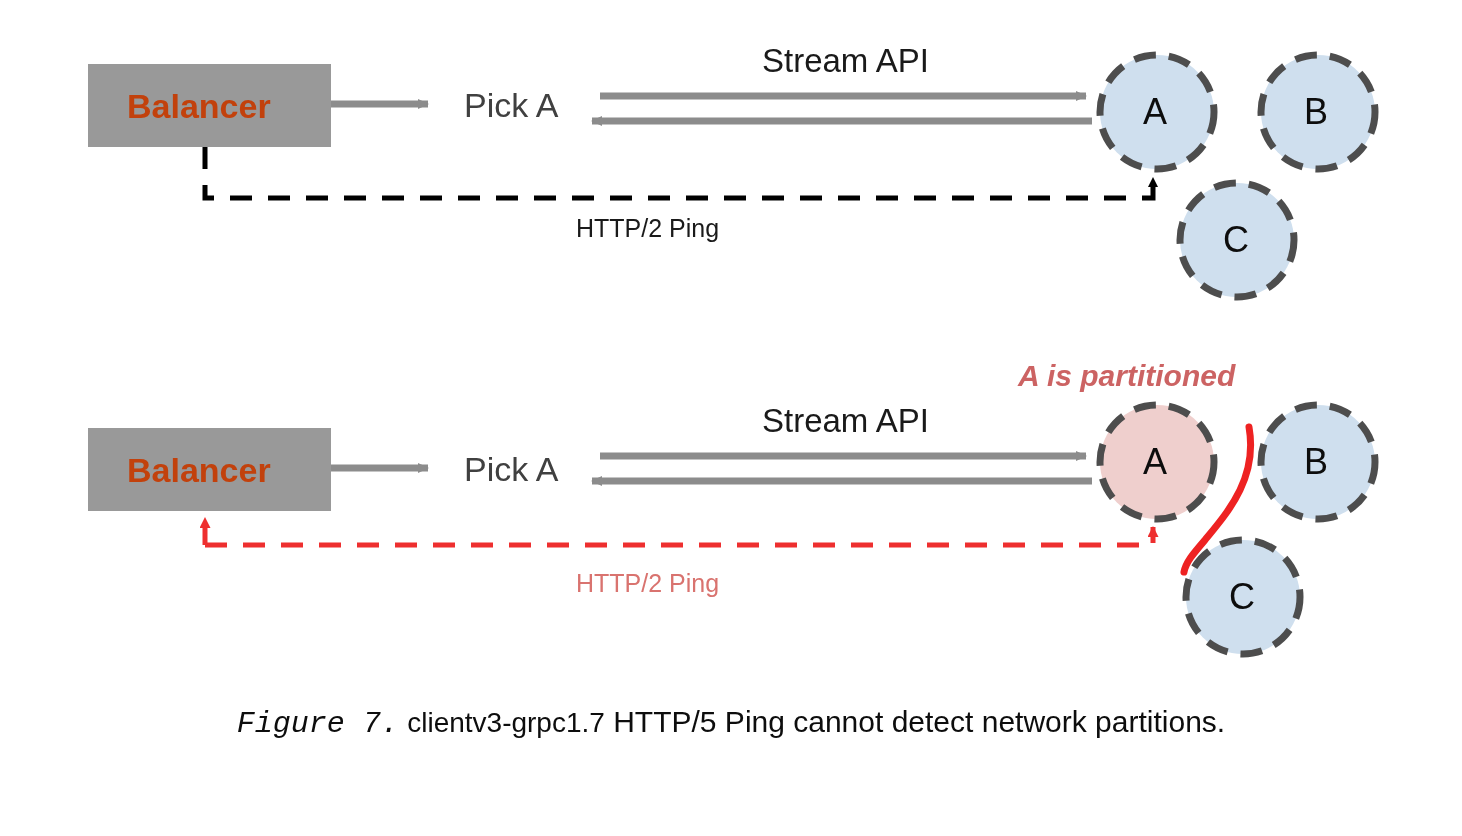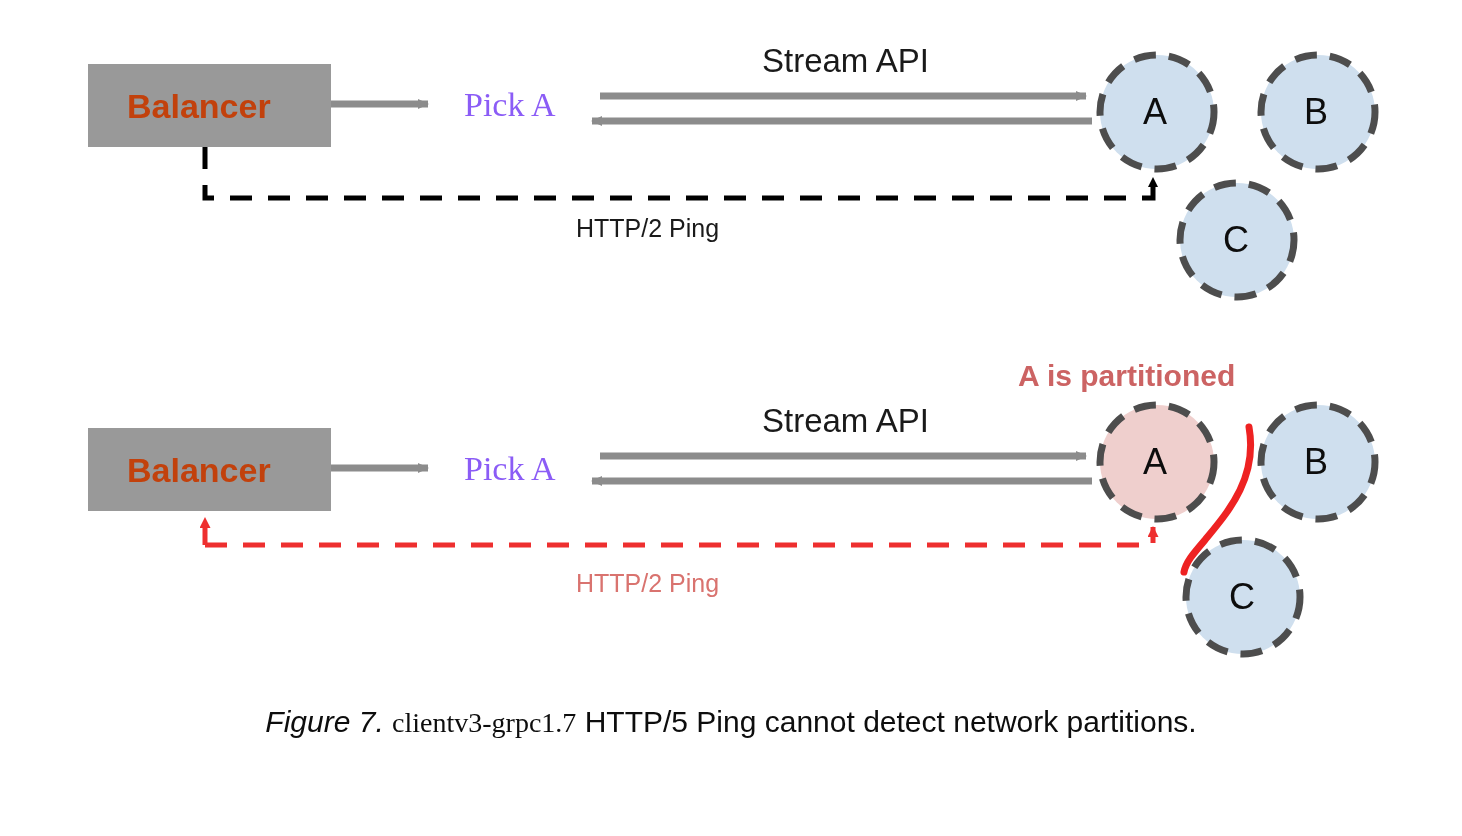--- a/index.html
+++ b/index.html
@@ -32,56 +32,56 @@
     white-space: nowrap;
     line-height: 1;
   }
   .balancer-text {
     color: #c2410c;
     font-weight: bold;
     font-size: 34px;
   }
   .pick-text {
     font-size: 34px;
-    color: #8b5cf6;
-    font-family: Liberation Serif, serif;
+    color: #404040;
   }
   .stream-text {
     font-size: 33px;
     color: #1a1a1a;
   }
   .ping-text {
     font-size: 25px;
     color: #1a1a1a;
   }
   .ping-text-red {
     font-size: 25px;
     color: #d9736f;
   }
   .partitioned-text {
     font-size: 30px;
     font-weight: bold;
     color: #cc6363;
+    font-style: italic;
   }
   .node-letter {
     font-size: 36px;
     color: #0d0d0d;
   }
   .caption {
     position: absolute;
     left: 0;
     width: 1462px;
     text-align: center;
     font-size: 30px;
     line-height: 44px;
     color: #0d0d0d;
   }
-  .cap-italic { font-style: italic; }
+  .cap-italic { font-style: italic; font-family: Liberation Mono, monospace; }
   .cap-mono {
-    font-family: Liberation Serif, serif;
+    font-family: Liberation Sans, sans-serif;
     font-size: 28px;
   }
 </style>
 </head>
 <body>
 
 <div class="stage">
 
   <svg class="svg-layer" viewBox="0 0 1462 836">
     <defs>

